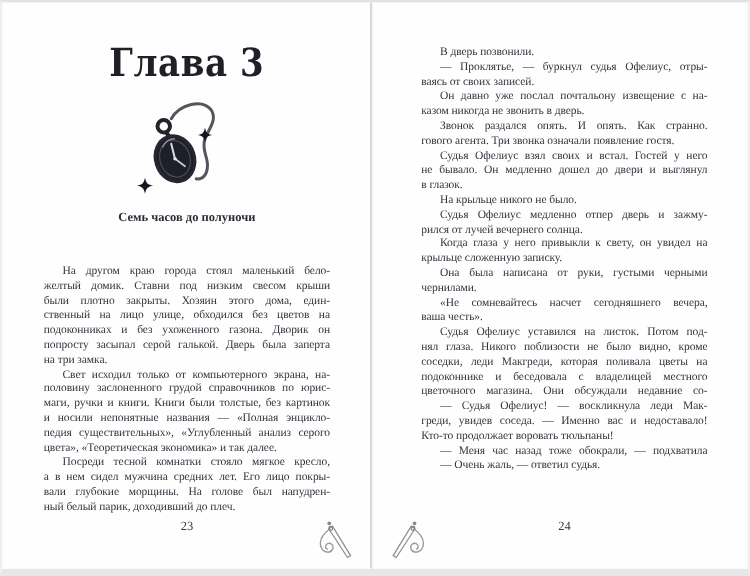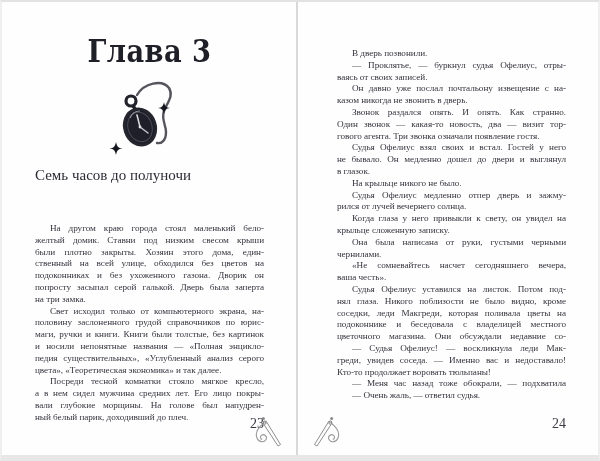--- a/index.html
+++ b/index.html
@@ -23,35 +23,35 @@
     position:absolute;left:0;top:32px;width:100%;
     text-align:center;
     font-family:"DejaVu Serif", serif;
     font-weight:bold;font-size:31px;line-height:34px;
     color:#1f1f28;letter-spacing:.5px;
   }
   .chapter-title span{display:inline-block;transform:scaleX(.88);}
   .vignette{position:absolute;left:101px;top:76px;}
   .subtitle{
     position:absolute;left:33px;top:167px;width:229px;
-    font-weight:normal;font-size:15px;line-height:12px;color:#2c2c36;
+    font-weight:bold;font-size:10px;line-height:12px;color:#2c2c36;text-align:center;
   }
-  .body-text{position:absolute;width:229px;margin-top:12px;}
+  .body-text{position:absolute;width:229px;}
   .body-left{left:33px;top:209px;}
   .body-right{left:39px;top:34px;}
   .line{
     height:11.8px;line-height:11.8px;
     font-size:9.2px;letter-spacing:-.05px;
     overflow:hidden;white-space:normal;
   }
   .just{text-align:justify;text-align-last:justify;}
   .first{text-indent:15px;}
   .page-number{
-    position:absolute;top:414px;width:229px;text-align:right;
-    font-size:14px;color:#3a3a44;
+    position:absolute;top:414px;width:229px;text-align:center;
+    font-size:10px;color:#3a3a44;
   }
   .pn-left{left:33px;}
   .pn-right{left:39px;}
   .ornament{position:absolute;top:412px;}
   .orn-left{left:252px;}
   .orn-right{left:11px;}
 </style>
 </head>
 <body>
 
@@ -82,21 +82,21 @@
       <path d="M13,64 C13.9,68.6 15.2,69.9 19.5,70.5 C15.2,71.1 13.9,72.4 13,77 C12.1,72.4 10.8,71.1 6.5,70.5 C10.8,69.9 12.1,68.6 13,64 Z" fill="#16161e"></path>
     </svg>
 
     <div class="subtitle">Семь часов до полуночи</div>
 
     <div class="body-text body-left">
         <div>
           <div class="line first just">На другом краю города стоял маленький бело-</div>
           <div class="line just">желтый домик. Ставни под низким свесом крыши</div>
           <div class="line just">были плотно закрыты. Хозяин этого дома, един-</div>
-          <div class="line just">ственный на всей улице, обходился без цветов на</div>
+          <div class="line just">ственный на лицо улице, обходился без цветов на</div>
           <div class="line just">подоконниках и без ухоженного газона. Дворик он</div>
           <div class="line just">попросту засыпал серой галькой. Дверь была заперта</div>
           <div class="line">на три замка.</div>
         </div>
         <div>
           <div class="line first just">Свет исходил только от компьютерного экрана, на-</div>
           <div class="line just">половину заслоненного грудой справочников по юрис-</div>
           <div class="line just">маги, ручки и книги. Книги были толстые, без картинок</div>
           <div class="line just">и носили непонятные названия — «Полная энцикло-</div>
           <div class="line just">педия существительных», «Углубленный анализ серого</div>
@@ -130,21 +130,20 @@
         <div>
           <div class="line first just">— Проклятье, — буркнул судья Офелиус, отры-</div>
           <div class="line">ваясь от своих записей.</div>
         </div>
         <div>
           <div class="line first just">Он давно уже послал почтальону извещение с на-</div>
           <div class="line">казом никогда не звонить в дверь.</div>
         </div>
         <div>
           <div class="line first just">Звонок раздался опять. И опять. Как странно.</div>
-          <div class="line just">Один звонок — какая-то новость, два — визит тор-</div>
           <div class="line">гового агента. Три звонка означали появление гостя.</div>
         </div>
         <div>
           <div class="line first just">Судья Офелиус взял своих и встал. Гостей у него</div>
           <div class="line just">не бывало. Он медленно дошел до двери и выглянул</div>
           <div class="line">в глазок.</div>
         </div>
         <div>
           <div class="line first">На крыльце никого не было.</div>
         </div>

